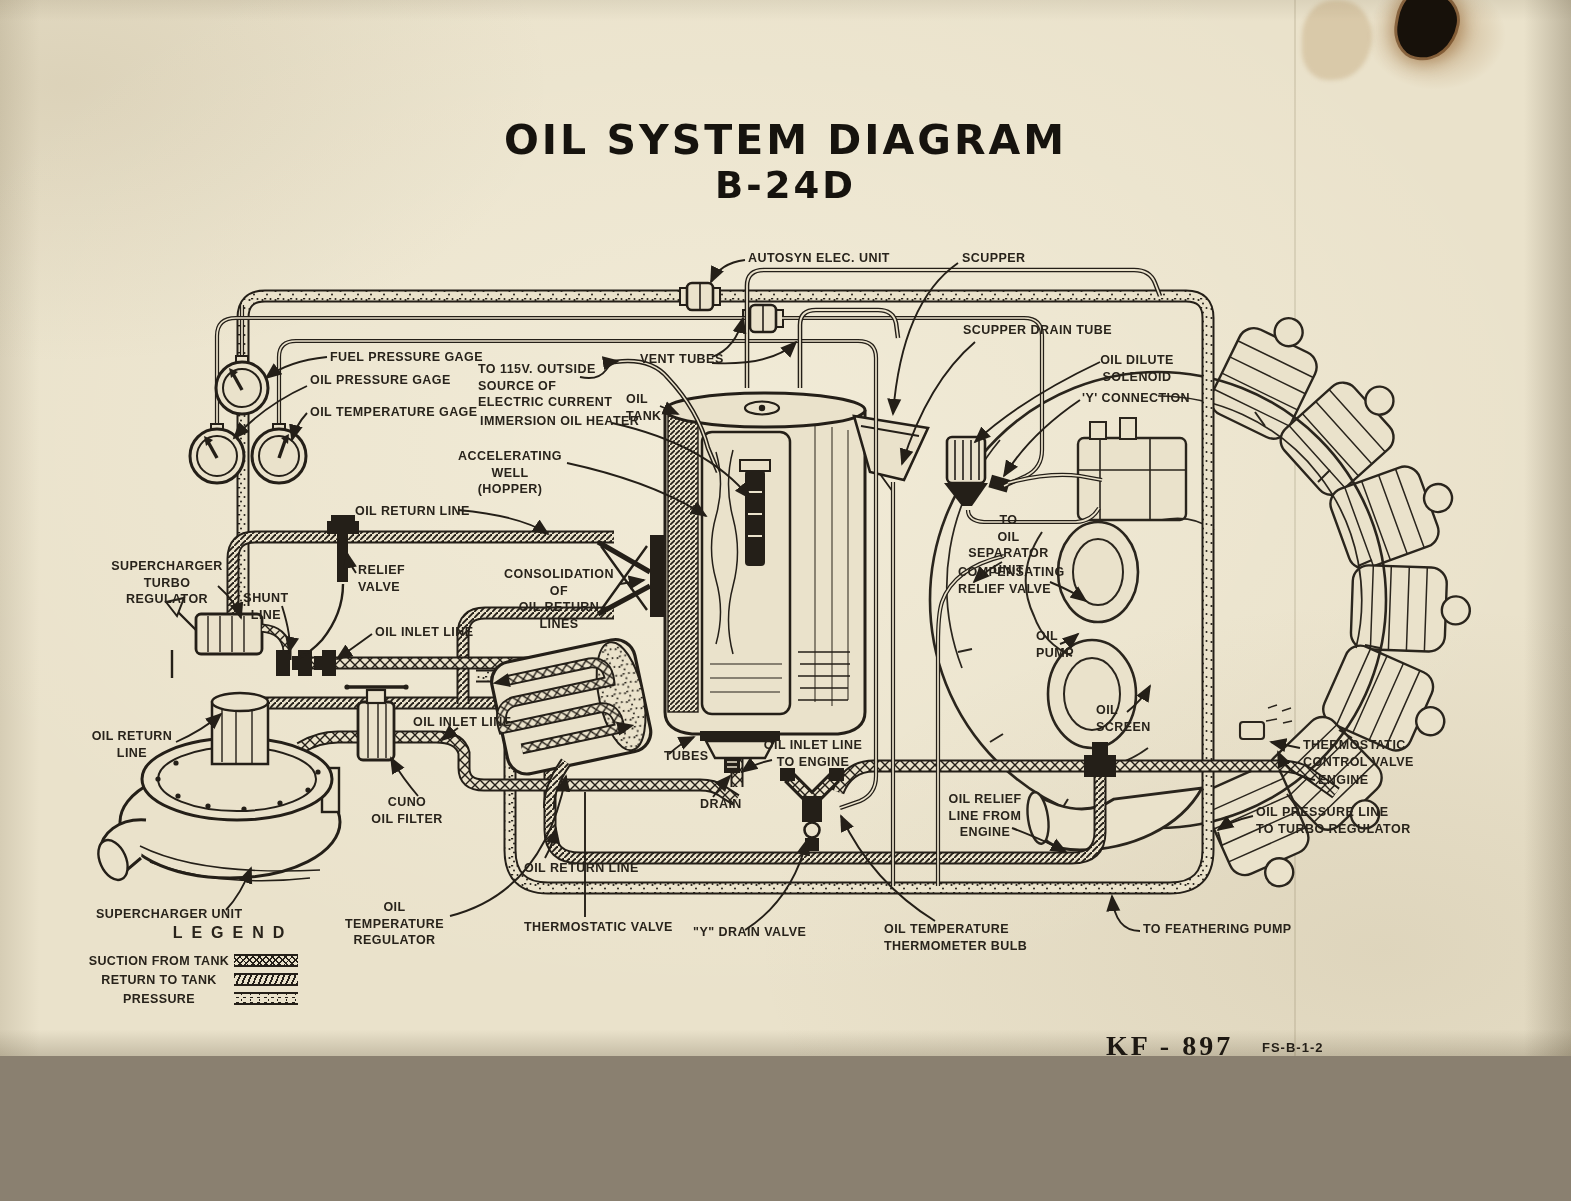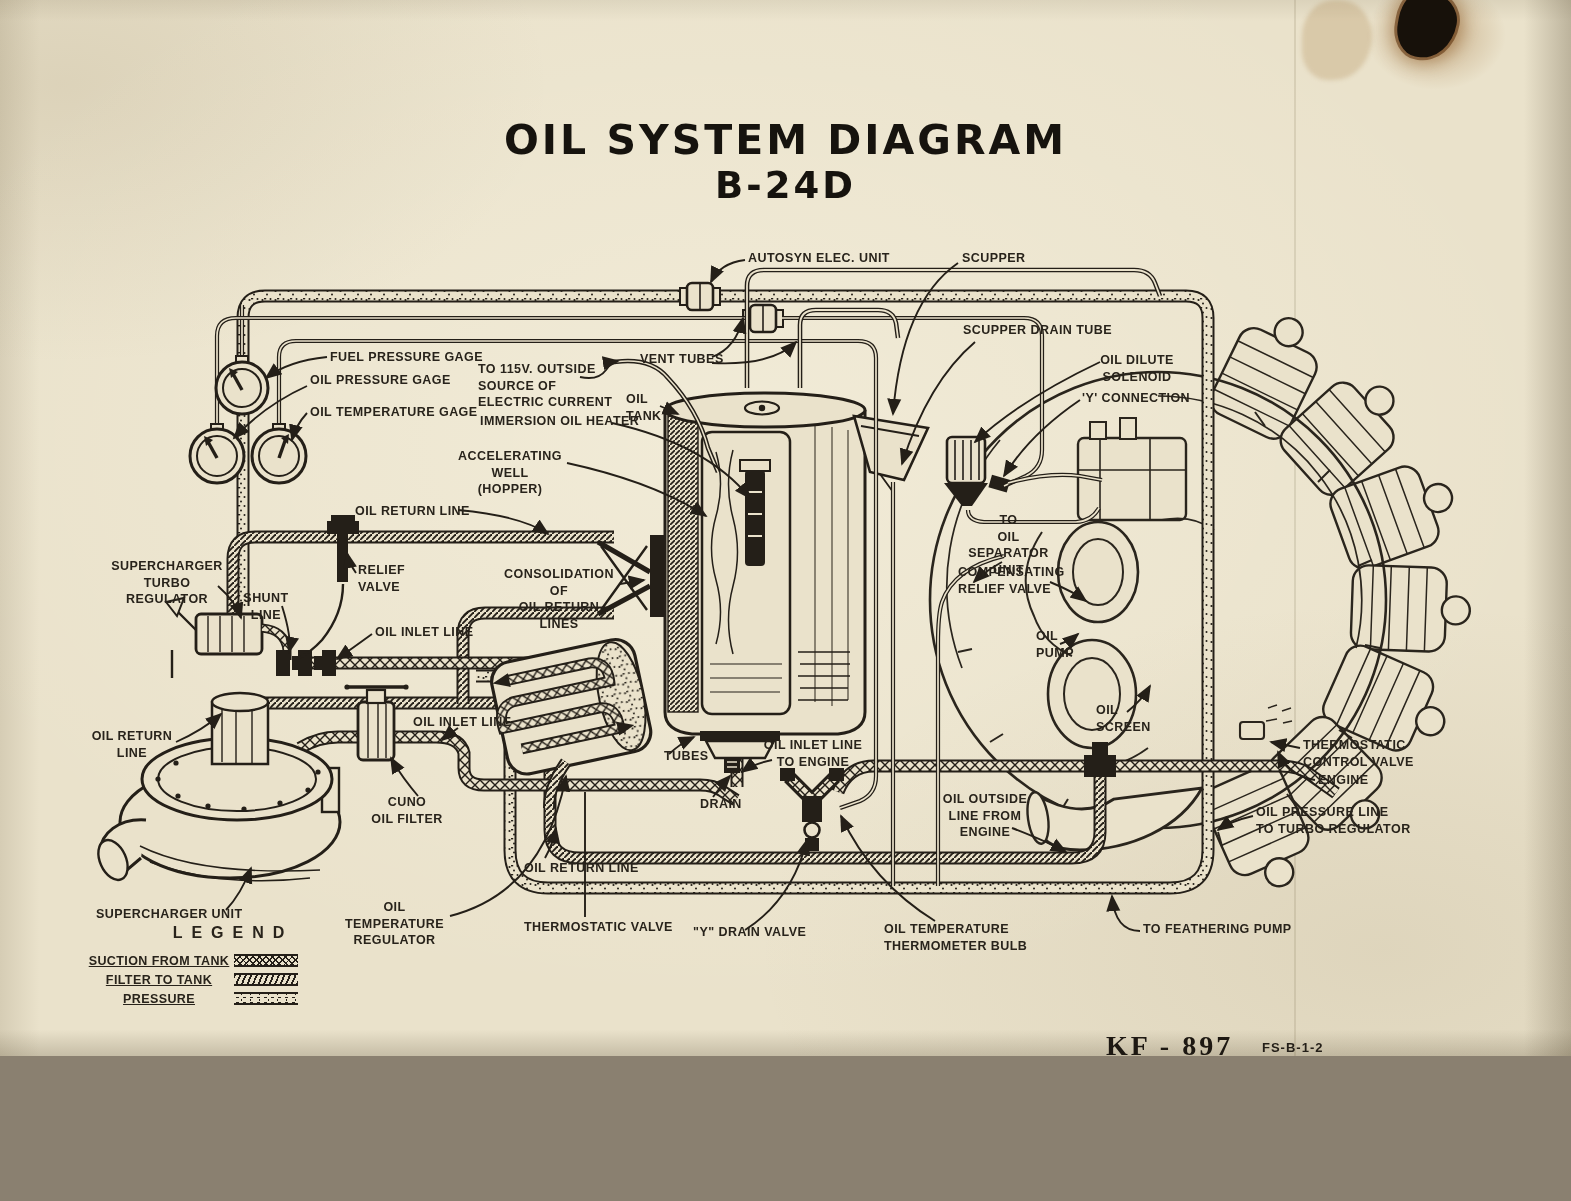--- a/index.html
+++ b/index.html
@@ -24,21 +24,21 @@
     background:rgba(160,115,50,.22);filter:blur(2px);}
   .lbl{position:absolute;font:700 12.5px/1.32 "Liberation Sans",sans-serif;color:#28231b;
     letter-spacing:.45px;white-space:pre-line;}
   .c{text-align:center}
   #title{position:absolute;left:0;right:0;top:118px;text-align:center;color:#16130e;}
   #title .t1{font:700 41px/1.1 "DejaVu Sans",sans-serif;letter-spacing:3px;}
   #title .t2{font:700 37px/1.1 "DejaVu Sans",sans-serif;letter-spacing:3px;margin-top:3px;text-align:center;}
   #legend{position:absolute;left:84px;top:924px;width:240px;color:#28231b;text-align:center;}
   #legend .lt{font:700 16px "Liberation Sans",sans-serif;letter-spacing:9px;margin-left:58px;margin-bottom:9px;}
   .lrow{display:flex;align-items:center;height:19px;}
-  .lrow .ll{width:150px;font:700 12.5px "Liberation Sans",sans-serif;letter-spacing:.4px;text-decoration:underline;}
+  .lrow .ll{width:150px;font:700 12.5px "Liberation Sans",sans-serif;letter-spacing:.4px;}
   .sw{width:64px;height:13px;box-sizing:border-box;border-top:2.5px solid #241f18;border-bottom:2.5px solid #241f18;}
   .sw-suction{background-image:repeating-linear-gradient(45deg,#241f18 0 1.4px,transparent 1.4px 4.6px),
     repeating-linear-gradient(-45deg,#241f18 0 1.4px,transparent 1.4px 4.6px);}
   .sw-return{background-image:repeating-linear-gradient(115deg,#241f18 0 1.8px,transparent 1.8px 5px);}
   .sw-pressure{background-image:radial-gradient(#241f18 1.1px,transparent 1.3px),radial-gradient(#241f18 .9px,transparent 1.1px);
     background-size:7px 5px,9px 6px;background-position:0 1px,3px 3px;}
   #docnum{position:absolute;left:1106px;top:1030px;font:700 28px "Liberation Serif",serif;letter-spacing:3px;color:#1d1812;}
   #sheet{position:absolute;left:1262px;top:1040px;font:700 13px "Liberation Sans",sans-serif;letter-spacing:1px;color:#241f18;}
   svg{position:absolute;left:0;top:0;}
 </style>
@@ -459,21 +459,21 @@
 SCREEN</div>
   <div class="lbl c" style="left:82px;top:728px;width:100px">OIL RETURN
 LINE</div>
   <div class="lbl" style="left:413px;top:714px">OIL INLET LINE</div>
   <div class="lbl c" style="left:362px;top:794px;width:90px">CUNO
 OIL FILTER</div>
   <div class="lbl" style="left:664px;top:748px">TUBES</div>
   <div class="lbl" style="left:700px;top:796px">DRAIN</div>
   <div class="lbl c" style="left:758px;top:737px;width:110px">OIL INLET LINE
 TO ENGINE</div>
-  <div class="lbl c" style="left:925px;top:791px;width:120px">OIL OUTSIDE
+  <div class="lbl c" style="left:925px;top:791px;width:120px">OIL RELIEF
 LINE FROM ENGINE</div>
   <div class="lbl" style="left:1303px;top:737px">THERMOSTATIC
 CONTROL VALVE</div>
   <div class="lbl" style="left:1318px;top:772px">ENGINE</div>
   <div class="lbl" style="left:1256px;top:804px">OIL PRESSURE LINE
 TO TURBO REGULATOR</div>
   <div class="lbl" style="left:96px;top:906px">SUPERCHARGER  UNIT</div>
   <div class="lbl c" style="left:332px;top:899px;width:125px">OIL TEMPERATURE
 REGULATOR</div>
   <div class="lbl" style="left:524px;top:860px">OIL RETURN LINE</div>
@@ -483,21 +483,21 @@
 THERMOMETER BULB</div>
   <div class="lbl" style="left:1143px;top:921px">TO FEATHERING PUMP</div>
 
   <div id="legend">
     <div class="lt">LEGEND</div>
     <div class="lrow">
       <span class="ll">SUCTION FROM TANK</span>
       <span class="sw sw-suction"></span>
     </div>
     <div class="lrow">
-      <span class="ll">FILTER TO TANK</span>
+      <span class="ll">RETURN TO TANK</span>
       <span class="sw sw-return"></span>
     </div>
     <div class="lrow">
       <span class="ll">PRESSURE</span>
       <span class="sw sw-pressure"></span>
     </div>
   </div>
 
   <div id="docnum">KF - 897</div>
   <div id="sheet">FS-B-1-2</div>

